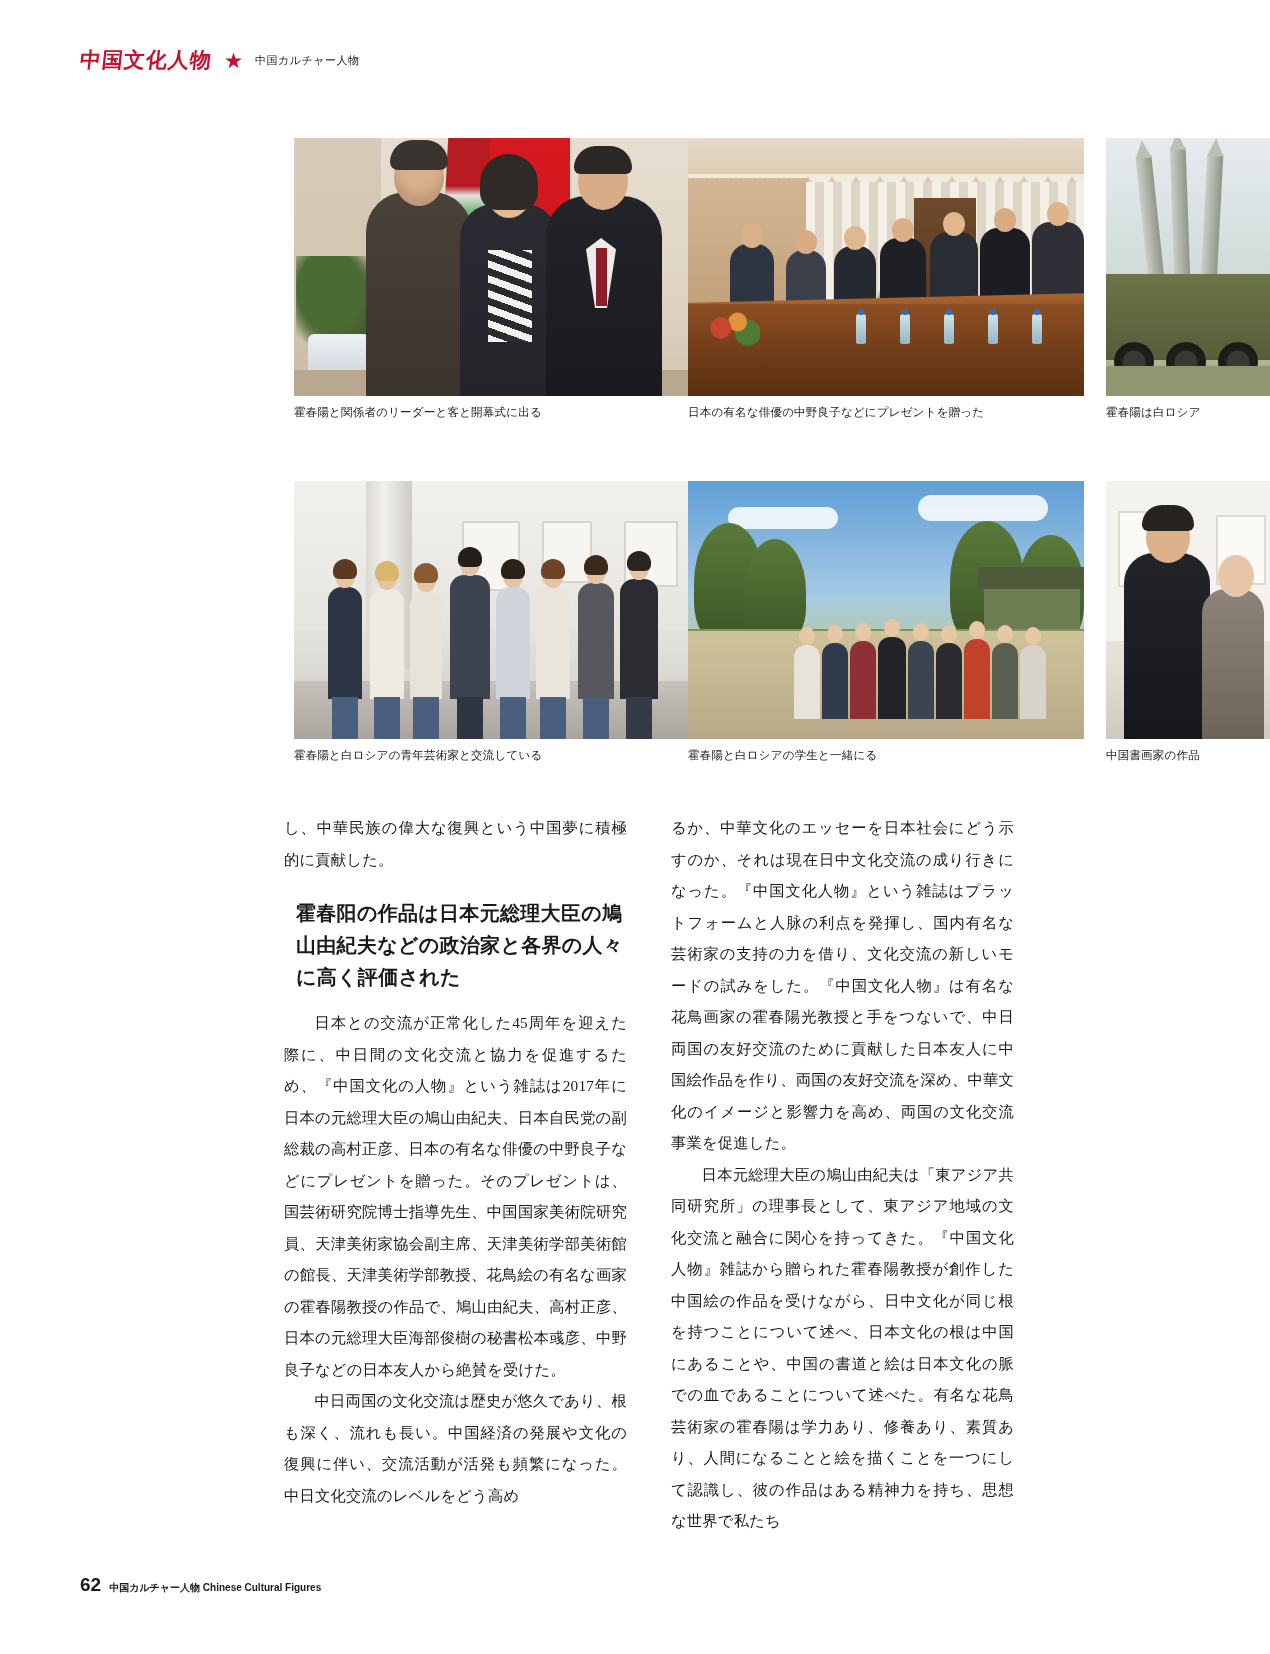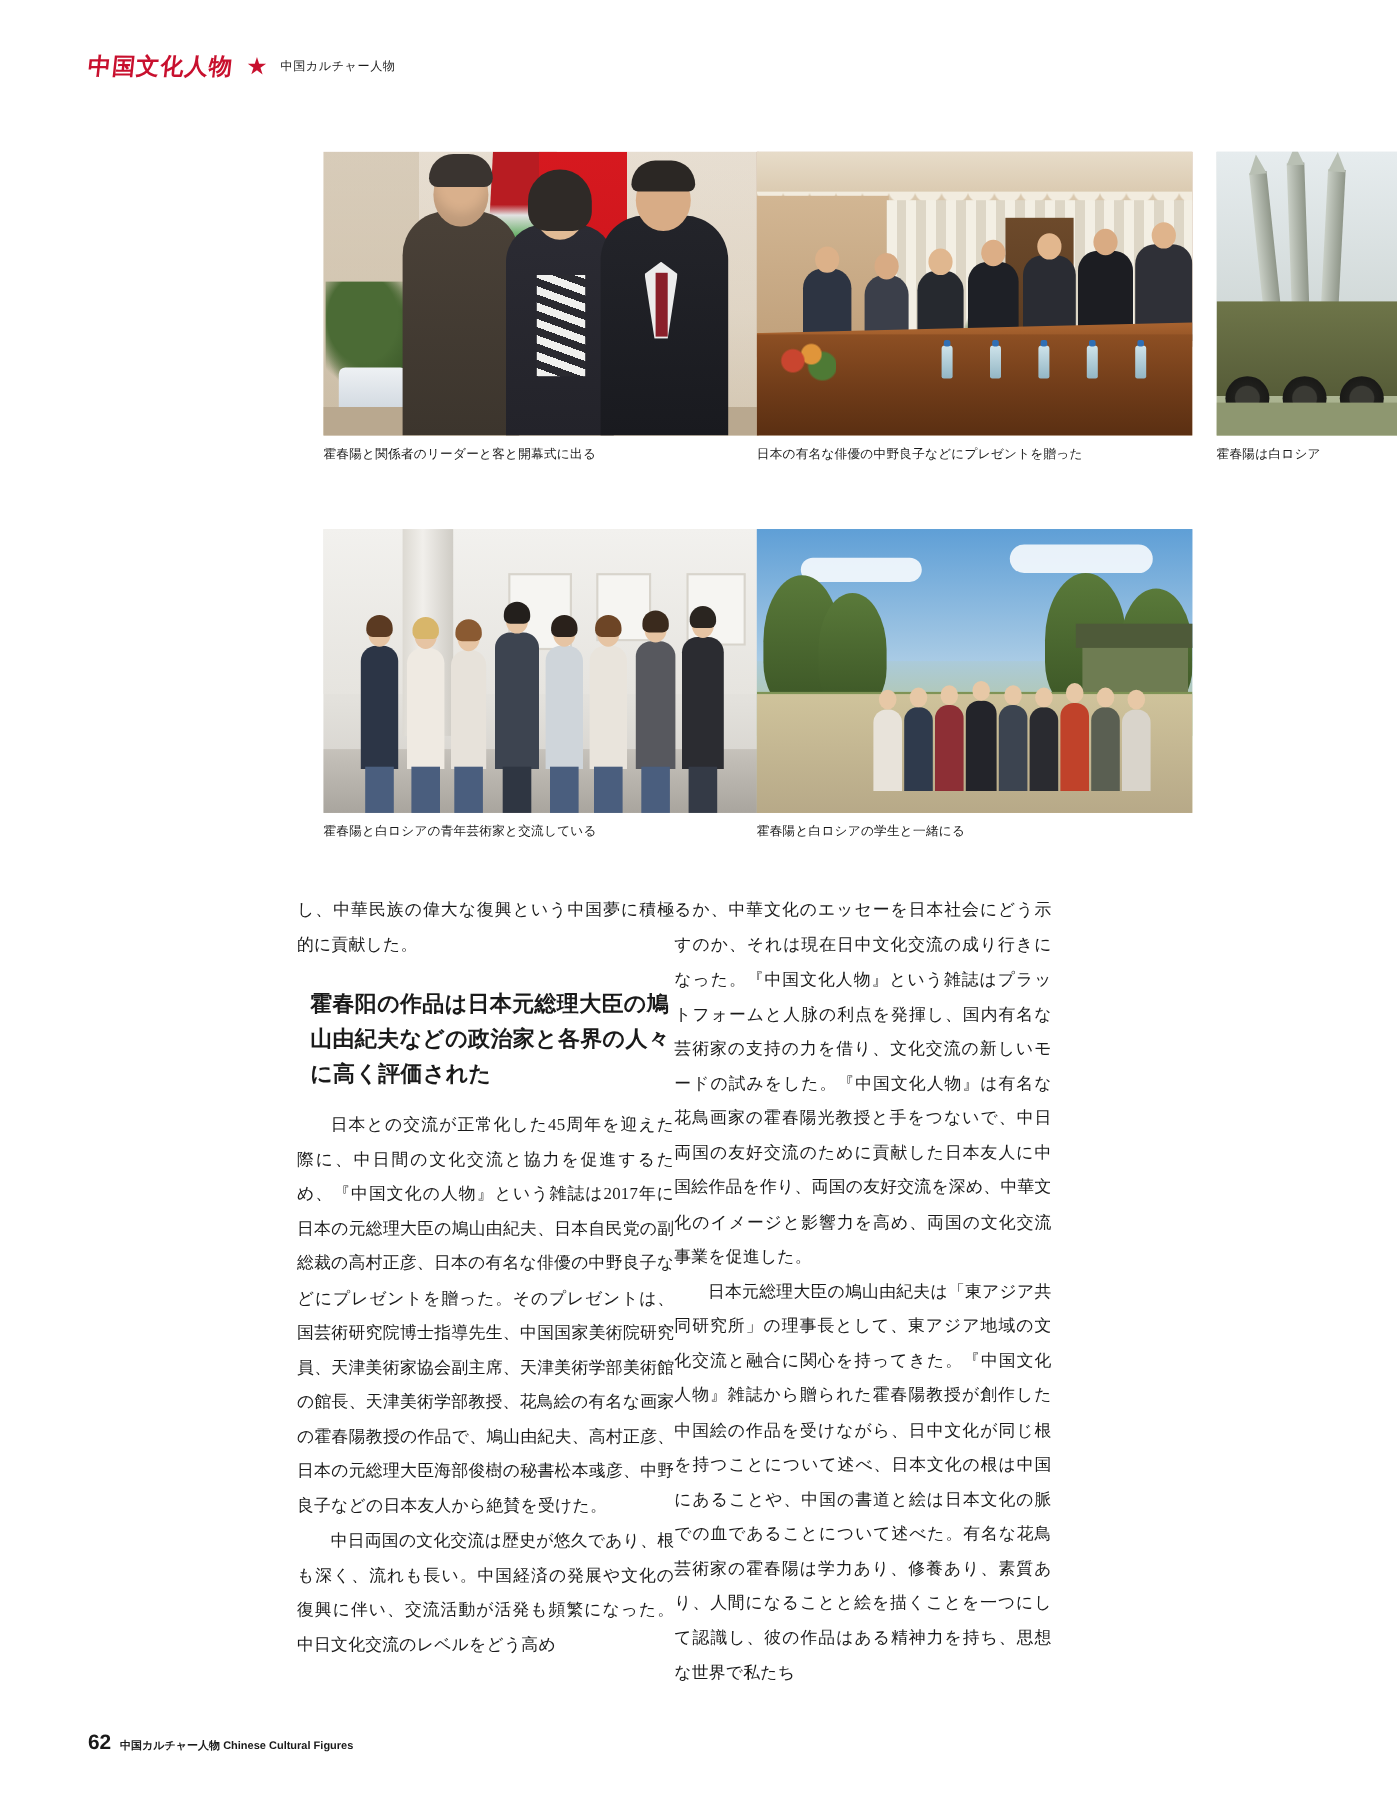--- a/index.html
+++ b/index.html
@@ -375,23 +375,24 @@
   }
   .ph6 .w .head {
     position:absolute; left:16px; top:-34px; width:36px; height:42px;
     background:#e6c6a7; border-radius:50%;
   }
 
   
   .body-text {
     position: absolute;
     top: 812px;
-    left: 270px;
+    left: 284px;
     width: 730px;
     display: flex;
+    gap: 44px;
   }
   .col { width: 343px; }
   .col p {
     margin: 0;
     font-size: 15.3px;
     line-height: 31.5px;
     text-align: justify;
     text-justify: inter-ideograph;
     font-family: "Liberation Serif", "DejaVu Serif", serif;
     letter-spacing: 0.2px;
@@ -609,20 +610,35 @@
         <div class="p" style="left:304px;width:26px;height:76px;background:#5a5f52;">
             <div class="h"></div>
           </div>
         <div class="p" style="left:332px;width:26px;height:74px;background:#d9d4cb;">
             <div class="h"></div>
           </div>
       </div>
       <div class="cap">霍春陽と白ロシアの学生と一緒にる</div>
     </div>
 
+    <div class="photo-cell c3">
+      <div class="frame w3 ph6">
+        <div class="wall"></div>
+        <div class="art"></div>
+        <div class="art2"></div>
+        <div class="man">
+            <div class="head"></div>
+            <div class="hair"></div>
+          </div>
+        <div class="w">
+            <div class="head"></div>
+          </div>
+      </div>
+      <div class="cap">中国書画家の作品</div>
+    </div>
 
   </div>
 </div>
 
 <div class="body-text">
 
   <div class="col">
     <p>し、中華民族の偉大な復興という中国夢に積極的に貢献した。</p>
     <h2>霍春阳の作品は日本元総理大臣の鳩山由紀夫などの政治家と各界の人々に高く評価された</h2>
     <p class="indent">日本との交流が正常化した45周年を迎えた際に、中日間の文化交流と協力を促進するため、『中国文化の人物』という雑誌は2017年に日本の元総理大臣の鳩山由紀夫、日本自民党の副総裁の高村正彦、日本の有名な俳優の中野良子などにプレゼントを贈った。そのプレゼントは、国芸術研究院博士指導先生、中国国家美術院研究員、天津美術家協会副主席、天津美術学部美術館の館長、天津美術学部教授、花鳥絵の有名な画家の霍春陽教授の作品で、鳩山由紀夫、高村正彦、日本の元総理大臣海部俊樹の秘書松本彧彦、中野良子などの日本友人から絶賛を受けた。</p>

